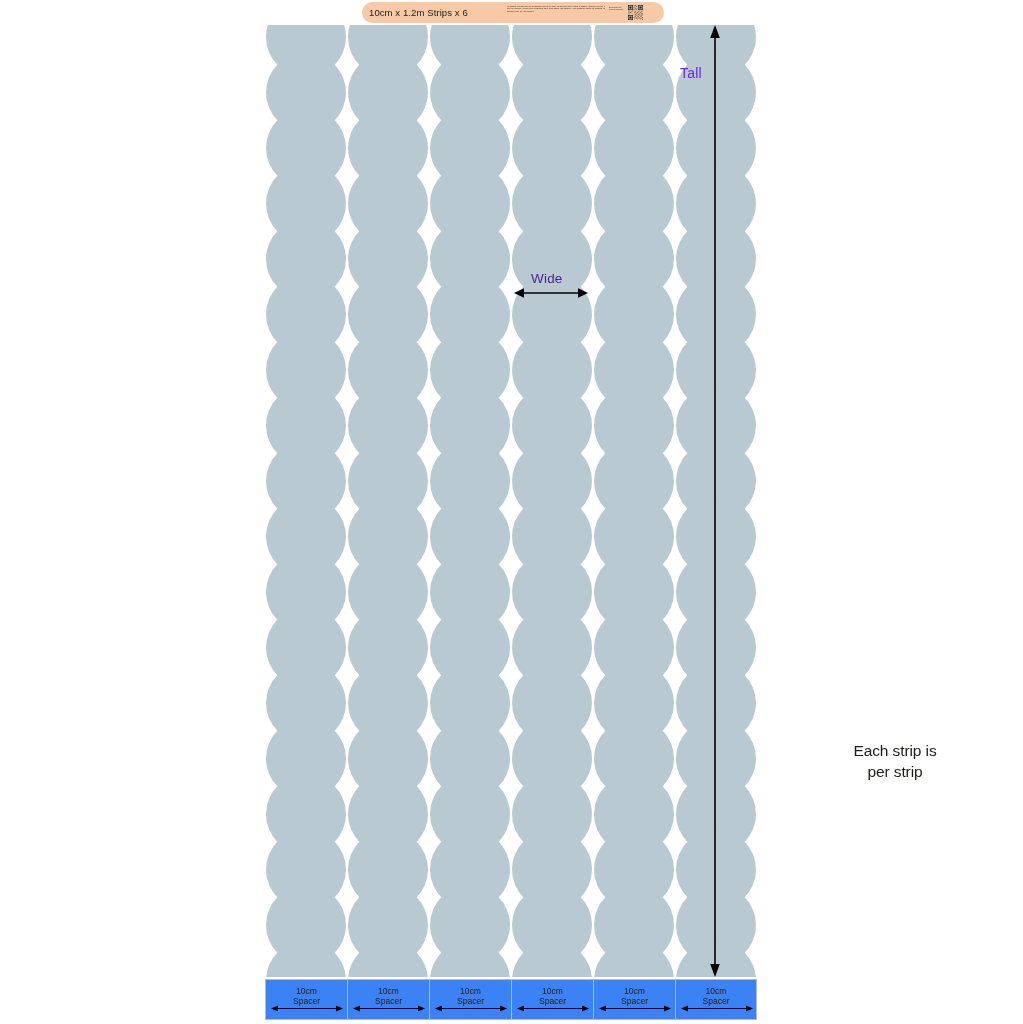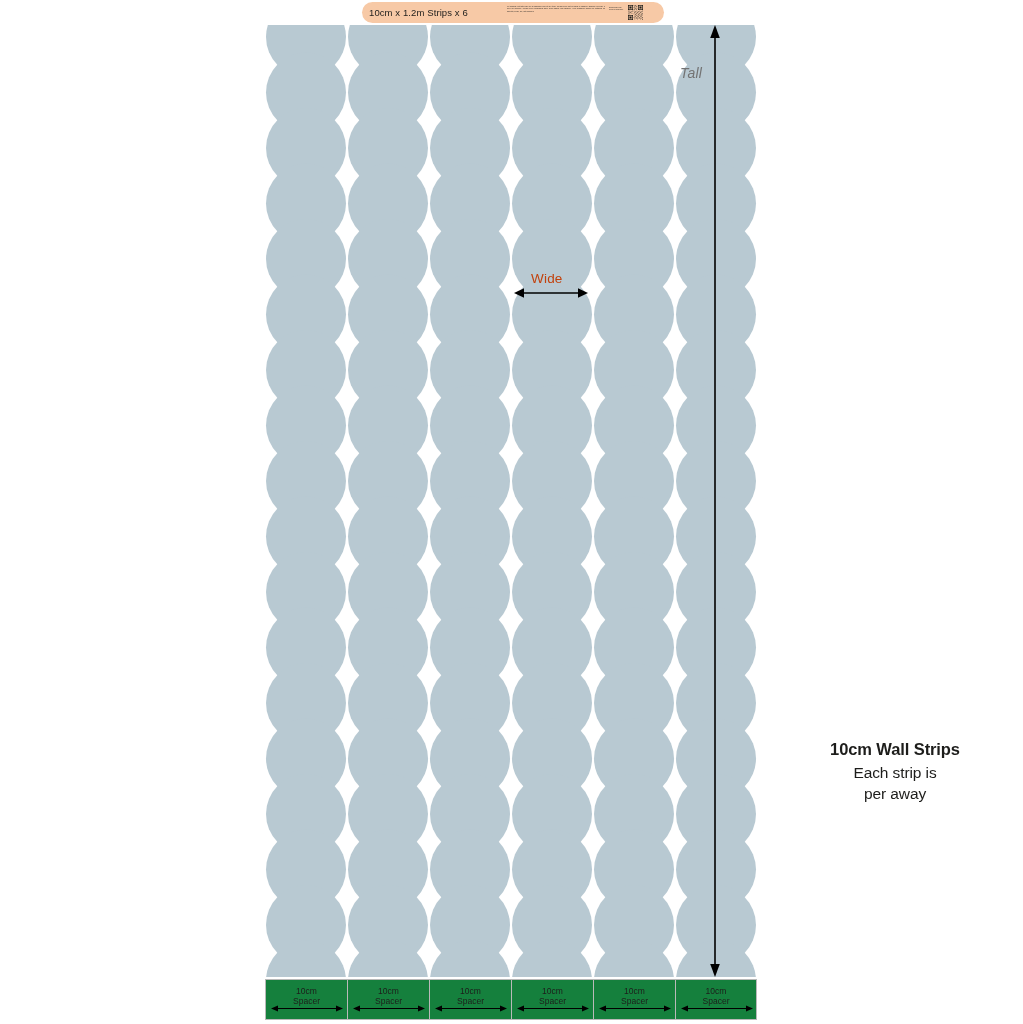--- a/index.html
+++ b/index.html
@@ -103,60 +103,59 @@
     left: 706px;
     top: 25px;
     width: 18px;
     height: 952px;
   }
   .tall-label {
     position: absolute;
     left: 680px;
     top: 65px;
     font-size: 14px;
-    color: #737373;
+    color: #6d28d9;
     letter-spacing: 0.2px;
-    font-style: italic;
   }
 
   
   .wide-arrow {
     position: absolute;
     left: 514px;
     top: 286px;
     width: 74px;
     height: 14px;
   }
   .wide-label {
     position: absolute;
     left: 531px;
     top: 271px;
     font-size: 13.5px;
-    color: #c2410c;
+    color: #4c1d95;
     letter-spacing: 0.2px;
   }
 
   
   .spacer-row {
     position: absolute;
     left: 265px;
     top: 979px;
     width: 492px;
     height: 41px;
     display: flex;
   }
   .spacer-box {
     width: 82px;
     flex: 0 0 82px;
     height: 41px;
     box-sizing: border-box;
     border: 1px solid #b9b9b9;
     border-right: none;
     position: relative;
-    background: #15803d;
+    background: #3b82f6;
   }
   .spacer-box:last-child { border-right: 1px solid #b9b9b9; }
   .spacer-text {
     position: absolute;
     left: 0;
     top: 6px;
     width: 100%;
     text-align: center;
     font-size: 8.5px;
     line-height: 10px;
@@ -481,18 +480,17 @@
       <div class="spacer-text"><span>10cm</span><br><span>Spacer</span></div>
       <svg class="spacer-arrow" viewBox="0 0 72 9">
         <line x1="6" y1="4.5" x2="66" y2="4.5" stroke="#000" stroke-width="1.2"></line>
         <polygon points="0,4.5 7,1.6 7,7.4" fill="#000"></polygon>
         <polygon points="72,4.5 65,1.6 65,7.4" fill="#000"></polygon>
       </svg>
     </div>
   </div>
 
 <div class="info-block">
-  <div class="info-title">10cm Wall Strips</div>
   <div id="info-lines">
       <div class="info-line">Each strip is</div>
-      <div class="info-line">per away</div>
+      <div class="info-line">per strip</div>
     </div>
 </div>
 
 </body></html>

